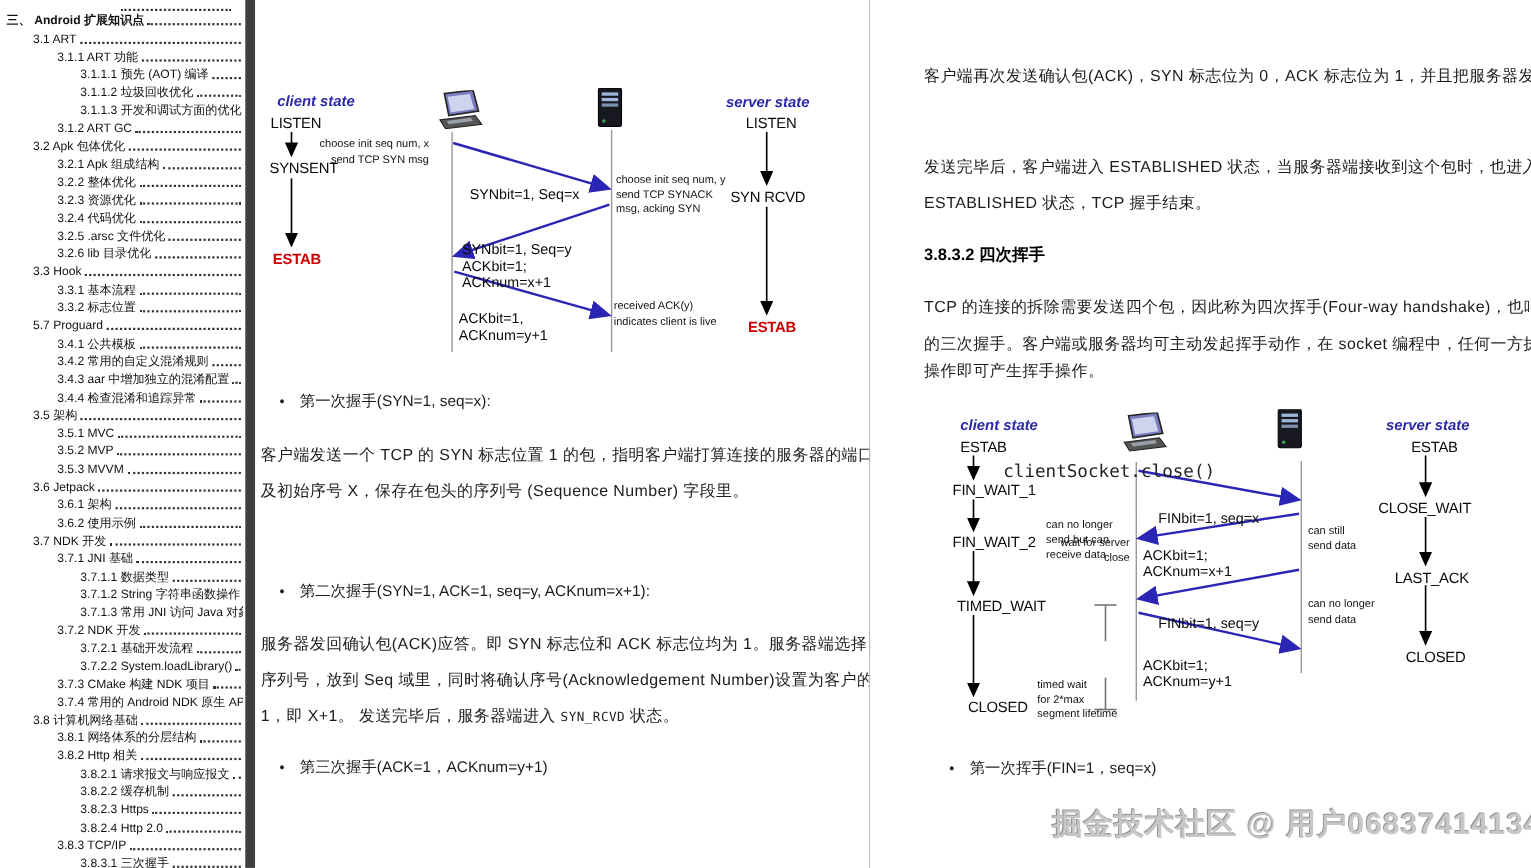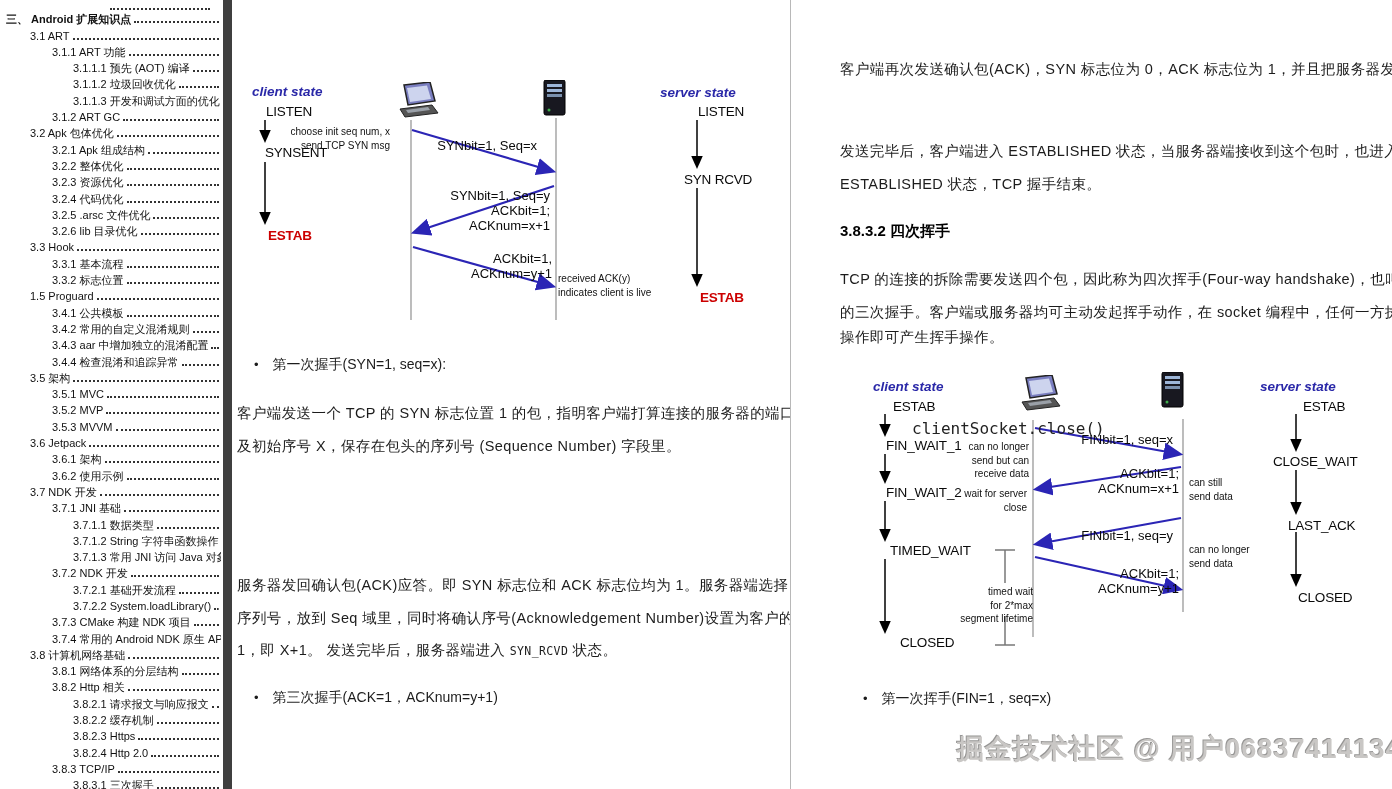--- a/index.html
+++ b/index.html
@@ -33,27 +33,27 @@
   .code { font-family:"DejaVu Sans Mono", monospace; font-size:11.5px; }
   .h3 { position:absolute; left:49px; font-size:15px; font-weight:bold; color:#000; white-space:nowrap; }
 
   
   .diagram { position:absolute; }
   .d1 { left:0; top:78px; width:558px; height:255px; }
   .d2 { left:0; top:370px; width:601px; height:300px; }
   .diagram svg.wires { position:absolute; left:0; top:0; }
   .dlabel { position:absolute; white-space:pre-line; }
   .stateTitle { font-style:italic; font-weight:bold; color:#2a28a8; font-size:13.5px; }
-  .state { font-size:13.5px; color:#0a0a0a; letter-spacing:-0.2px; white-space:nowrap;margin-left:20px; }
+  .state { font-size:13.5px; color:#0a0a0a; letter-spacing:-0.2px; white-space:nowrap; }
   .state.red { color:#cc0000; font-weight:bold; }
   .note { font-size:10px; color:#111; line-height:13.5px; }
   .msg { font-size:13px; color:#0a0a0a; line-height:15px; white-space:pre-line; }
   .mono { font-family:"DejaVu Sans Mono", monospace; font-size:16px; color:#222; }
   .r { text-align:right; }
-  .c { text-align:right; }
+  .c { text-align:left;margin-top:31px; }
 
   
   .watermark { position:absolute; left:166px; top:731px; font-size:27px; font-weight:bold;
     color:#c9c7c5; letter-spacing:1px; white-space:nowrap;
     text-shadow:-1px -1px 0 #979695, 1px 1px 1px #ffffff; }
 </style>
 </head>
 <body>
 
 <div class="screen">
@@ -122,21 +122,21 @@
         </div>
         <div class="toc-row lv2">
           <span class="toc-label">3.3.1 基本流程</span>
           <span class="toc-dots"></span>
         </div>
         <div class="toc-row lv2">
           <span class="toc-label">3.3.2 标志位置</span>
           <span class="toc-dots"></span>
         </div>
         <div class="toc-row lv1">
-          <span class="toc-label">1.5 Proguard</span>
+          <span class="toc-label">5.7 Proguard</span>
           <span class="toc-dots"></span>
         </div>
         <div class="toc-row lv2">
           <span class="toc-label">3.4.1 公共模板</span>
           <span class="toc-dots"></span>
         </div>
         <div class="toc-row lv2">
           <span class="toc-label">3.4.2 常用的自定义混淆规则</span>
           <span class="toc-dots"></span>
         </div>
@@ -297,30 +297,34 @@
       <div class="dlabel stateTitle" style="left:428px;top:7px">server state</div>
       <div class="dlabel state" style="left:14px;top:26px">LISTEN</div>
       <div class="dlabel state" style="left:13px;top:67px">SYNSENT</div>
       <div class="dlabel state red" style="left:16px;top:150px">ESTAB</div>
       <div class="dlabel state" style="left:446px;top:26px">LISTEN</div>
       <div class="dlabel state" style="left:432px;top:94px">SYN RCVD</div>
       <div class="dlabel state red" style="left:448px;top:212px">ESTAB</div>
       <div class="dlabel note r" style="left:38px;top:47px;width:120px">choose init seq num, x
 send TCP SYN msg</div>
       <div class="dlabel msg c" style="left:195px;top:60px;width:110px">SYNbit=1, Seq=x</div>
+      <div class="dlabel note" style="left:328px;top:79px;width:120px">choose init seq num, y
+send TCP SYNACK
+msg, acking SYN</div>
       <div class="dlabel msg c" style="left:188px;top:110px;width:130px">SYNbit=1, Seq=y
 ACKbit=1; ACKnum=x+1</div>
       <div class="dlabel msg c" style="left:185px;top:173px;width:135px">ACKbit=1, ACKnum=y+1</div>
       <div class="dlabel note" style="left:326px;top:194px;width:130px">received ACK(y)
 indicates client is live</div>
     </div>
 
     <div class="bullet" style="left:22px;top:356px"><span class="dot">•</span><span>第一次握手(SYN=1, seq=x):</span></div>
     <div class="pline" style="top:404px">客户端发送一个 TCP 的 SYN 标志位置 1 的包，指明客户端打算连接的服务器的端口，以</div>
     <div class="pline" style="top:437px">及初始序号 X，保存在包头的序列号 (Sequence Number) 字段里。</div>
+    <div class="bullet" style="left:22px;top:529px"><span class="dot">•</span><span>第二次握手(SYN=1, ACK=1, seq=y, ACKnum=x+1):</span></div>
     <div class="pline" style="top:576px">服务器发回确认包(ACK)应答。即 SYN 标志位和 ACK 标志位均为 1。服务器端选择自己 ISN</div>
     <div class="pline" style="top:609px">序列号，放到 Seq 域里，同时将确认序号(Acknowledgement Number)设置为客户的 ISN 加</div>
     <div class="pline" style="top:641px"><span>1，即 X+1。 发送完毕后，服务器端进入 </span><span class="code">SYN_RCVD</span><span> 状态。</span></div>
     <div class="bullet" style="left:22px;top:689px"><span class="dot">•</span><span>第三次握手(ACK=1，ACKnum=y+1)</span></div>
   </main>
 
   <div class="divider"></div>
 
   <main class="page page2">
     <div class="pline" style="top:60px">客户端再次发送确认包(ACK)，SYN 标志位为 0，ACK 标志位为 1，并且把服务器发来 ACK</div>

